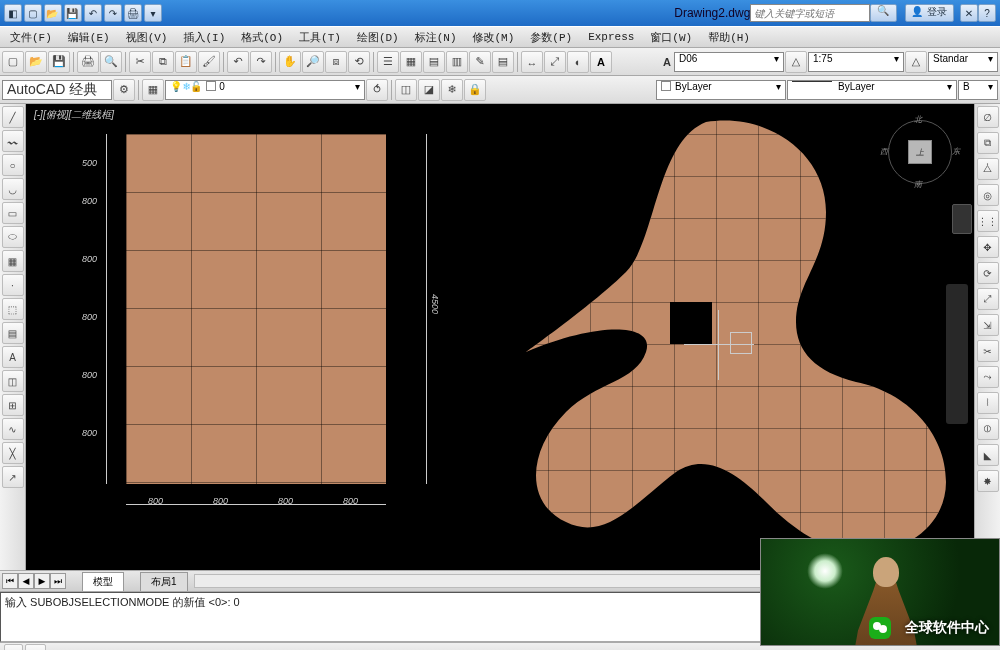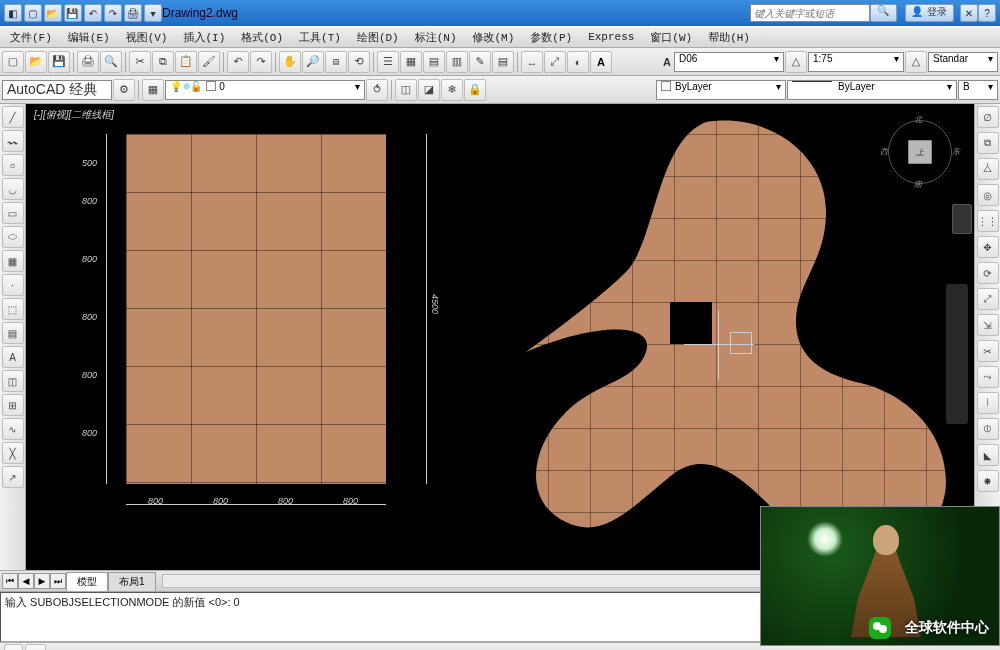--- a/index.html
+++ b/index.html
@@ -2,21 +2,21 @@
 <html><head>
 <meta charset="utf-8">
 <style>
 * { margin: 0; padding: 0; box-sizing: border-box; font-family: "Microsoft YaHei", Tahoma, sans-serif; }
 body { width: 1000px; height: 650px; background: #d4d0c8; overflow: hidden; position: relative; }
 
 
 .title-bar { height: 26px; background: linear-gradient(to bottom,#3a8fe0,#1e6bc5); display: flex; align-items: center; padding: 0 4px; color: #fff; font-size: 11px; }
 .title-bar .qat { display: flex; gap: 2px; }
 .title-bar .qat-btn { width: 18px; height: 18px; background: linear-gradient(#e8f0fa,#b8d0ee); border: 1px solid #7aa0c8; border-radius: 2px; display: flex; align-items: center; justify-content: center; font-size: 10px; color:#234; }
-.title-text { flex: 1; text-align: left; font-size: 12px; color:#102; }
+.title-text { flex: 1; text-align: right; font-size: 12px; color:#102; }
 .title-search { width: 120px; height: 18px; background: #fff; border: 1px solid #888; font-size: 10px; padding: 0 3px; color: #aaa; font-style: italic; }
 .title-right-btn { height: 18px; padding: 0 6px; background: linear-gradient(#e8f0fa,#b8d0ee); border: 1px solid #7aa0c8; border-radius: 2px; font-size: 10px; color:#234;}
 
 
 .menu-bar { height: 22px; background: linear-gradient(#f0f0f0,#d6d6d6); border-top: 1px solid #fff; border-bottom: 1px solid #aaa; display: flex; align-items: center; padding: 0 4px; font-size: 11px; gap: 4px; }
 .menu-bar .menu-item { padding: 2px 6px; color:#222;font-family:Liberation Mono, monospace; }
 
 
 .toolbar-row { height: 28px; background: linear-gradient(#f2f2f2,#dcdcdc); border-bottom: 1px solid #a8a8a8; display: flex; align-items: center; padding: 0 2px; gap: 1px; }
 .tool-btn { width: 22px; height: 22px; background: linear-gradient(#fafafa,#e2e2e2); border: 1px solid #bcbcbc; border-radius: 2px; display: flex; align-items: center; justify-content: center; font-size: 11px; color:#444; }
@@ -67,32 +67,32 @@
 .viewcube .lab { position:absolute; color:#888; font-size:8px; }
 .navbar-icon { position:absolute; right:2px; top:100px; width:20px; height:30px; background:#333; border:1px solid #555; border-radius:2px; }
 
 
 .dim-line-v { position:absolute; width:1px; background:#ccc; }
 .dim-line-h { position:absolute; height:1px; background:#ccc; }
 
 
 .model-tabs { height: 22px; background: linear-gradient(#e8e8e8,#d0d0d0); border-top:1px solid #aaa; border-bottom:1px solid #aaa; display:flex; align-items:center; font-size:10px; padding: 0 2px; gap: 0; }
 .model-tabs .nav-btn { width: 16px; height:16px; border:1px solid #999; background:#f0f0f0; font-size:9px; display:flex;align-items:center;justify-content:center;}
-.model-tabs .tab { padding: 2px 10px; background:#fff; border:1px solid #999; border-bottom:none; margin-left:0;}
+.model-tabs .tab { padding: 2px 10px; background:#fff; border:1px solid #999; border-bottom:none; margin-left:16px;}
 .model-tabs .tab.inactive { background:#ddd; }
 .model-tabs .scroll-track { flex:1; height:14px; margin-left:6px; background:#ececec; border:1px solid #bbb;}
 
 
 .cmdline { height: 50px; background:#fff; border:1px inset #aaa; font-family:"Courier New",monospace; font-size:11px; padding: 2px 4px; color:#222; overflow:hidden; }
 
 
 .status-bar { height: 24px; background: linear-gradient(#f0f0f0,#d6d6d6); border-top:1px solid #aaa; display:flex; align-items:center; font-size:10px; padding: 0 4px; gap:2px;}
 
 
-.overlay-card { position:absolute; right:0; bottom:4px; width:240px; height:140px; background: radial-gradient(circle at 30% 30%, #1a5a1a, #082808 70%); border:1px solid #888; overflow:hidden;margin-top:14px;}
+.overlay-card { position:absolute; right:0; bottom:4px; width:240px; height:108px; background: radial-gradient(circle at 30% 30%, #1a5a1a, #082808 70%); border:1px solid #888; overflow:hidden;margin-top:14px;}
 .overlay-card .light { position:absolute; left:46px; top:14px; width:36px; height:36px; background:radial-gradient(#fff,#cceecc 40%, transparent 70%); border-radius:50%;}
 .overlay-card .figure { position:absolute; left:90px; top:34px; width:70px; height:96px; background:linear-gradient(#8a5a2a,#5a3a1a); clip-path: polygon(40% 0,60% 0,68% 18%,90% 60%,100% 100%,0 100%,10% 60%,32% 18%); }
 .overlay-card .head { position:absolute; left:112px; top:18px; width:26px; height:30px; background:#caa47a; border-radius:50% 50% 45% 45%; }
 .overlay-card .wmk { position:absolute; right:10px; bottom:8px; color:#fff; font-size:14px; font-weight:bold; text-shadow:0 0 4px #000;}
 .overlay-card .wlogo { position:absolute; right:108px; bottom:6px; width:22px;height:22px; background:#1aad19; border-radius:6px; }
 .overlay-card .wlogo::after{content:""; position:absolute; left:4px; top:5px; width:8px; height:8px; background:#fff; border-radius:50%; box-shadow: 6px 3px 0 0 #fff;}
 </style>
 </head>
 <body>
 

